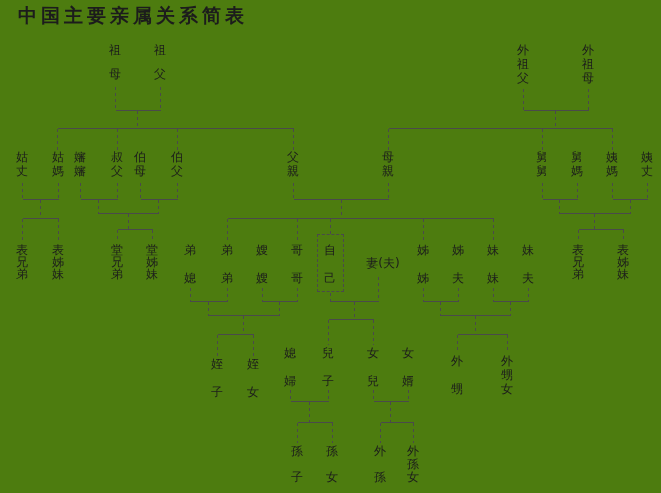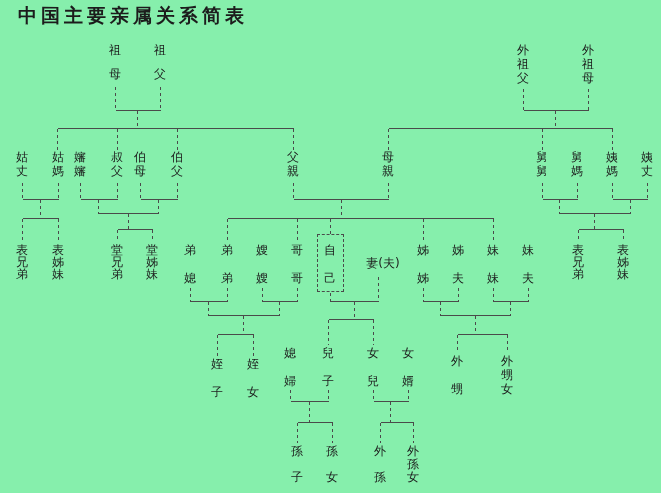--- a/index.html
+++ b/index.html
@@ -22,21 +22,21 @@
   .node .ch { height:12px; line-height:12px; text-align:center; }
   #self-box {
     position:absolute;
     border:1px dashed #4a4a4a;
     box-sizing:border-box;
   }
 </style>
 </head>
 <body>
 
-<div id="stage" style="background: #86efac; color: rgb(28, 28, 28); width: 661px; height: 493px;">
+<div id="stage" style="background: #4d7c0f; color: rgb(28, 28, 28); width: 661px; height: 493px;">
   <div class="title">中国主要亲属关系简表</div>
   <svg id="lines-layer" width="661" height="493">
       <line x1="115.5" y1="86.5" x2="115.5" y2="110.5" stroke="#4a4a4a" stroke-width="1" shape-rendering="crispEdges" stroke-dasharray="3,3"></line>
       <line x1="160.5" y1="86.5" x2="160.5" y2="110.5" stroke="#4a4a4a" stroke-width="1" shape-rendering="crispEdges" stroke-dasharray="3,3"></line>
       <line x1="115.5" y1="110.5" x2="160.5" y2="110.5" stroke="#4a4a4a" stroke-width="1" shape-rendering="crispEdges"></line>
       <line x1="137.5" y1="110.5" x2="137.5" y2="128.5" stroke="#4a4a4a" stroke-width="1" shape-rendering="crispEdges" stroke-dasharray="3,3"></line>
       <line x1="523.5" y1="88.5" x2="523.5" y2="110.5" stroke="#4a4a4a" stroke-width="1" shape-rendering="crispEdges" stroke-dasharray="3,3"></line>
       <line x1="588.5" y1="88.5" x2="588.5" y2="110.5" stroke="#4a4a4a" stroke-width="1" shape-rendering="crispEdges" stroke-dasharray="3,3"></line>
       <line x1="523.5" y1="110.5" x2="588.5" y2="110.5" stroke="#4a4a4a" stroke-width="1" shape-rendering="crispEdges"></line>
       <line x1="555.5" y1="110.5" x2="555.5" y2="128.5" stroke="#4a4a4a" stroke-width="1" shape-rendering="crispEdges" stroke-dasharray="3,3"></line>

